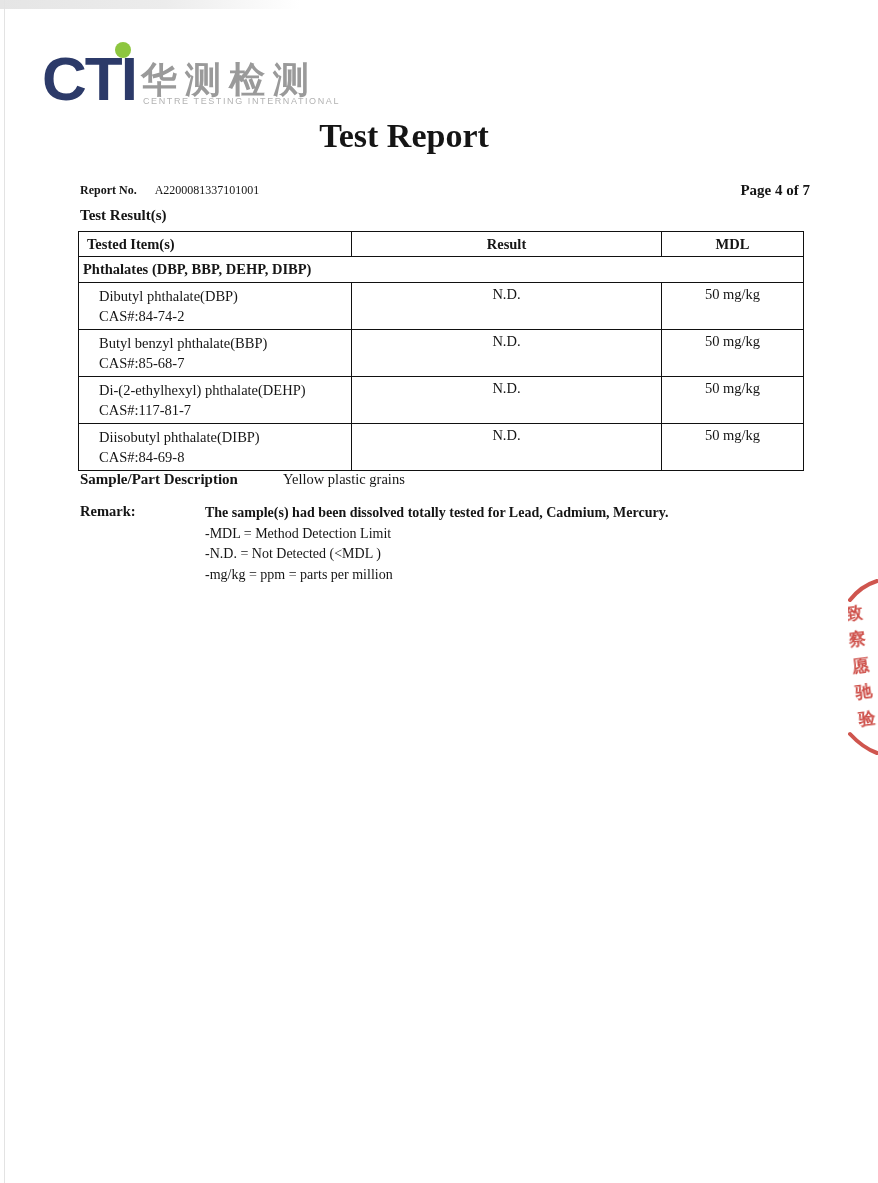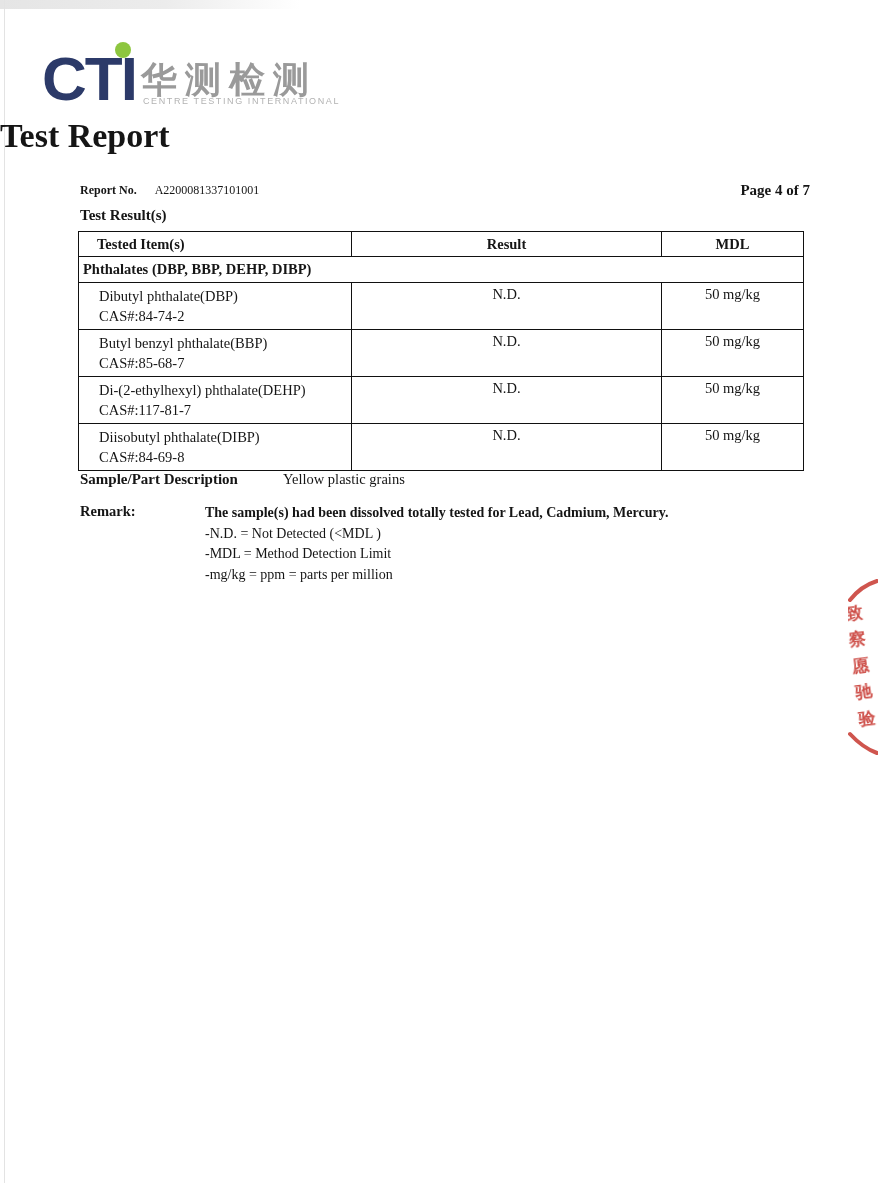--- a/index.html
+++ b/index.html
@@ -18,34 +18,34 @@
     font-family:"Liberation Sans","DejaVu Sans",sans-serif; }
   .cti-text { position:absolute; left:0; top:10px; font-size:62px; font-weight:bold;
     letter-spacing:-2px; line-height:1; color:#2c3a69; }
   .cti-dot { position:absolute; left:73px; top:4px; width:16px; height:16px; border-radius:50%;
     background:#8dc63f; }
   .logo-cn { position:absolute; left:99px; top:18px; font-size:36px; color:#9a9a9a;
     letter-spacing:8px; white-space:nowrap; font-weight:bold; }
   .logo-sub { position:absolute; left:101px; top:58px; font-size:9px; color:#b2b2b2;
     letter-spacing:1.6px; white-space:nowrap; }
 
-  .doc-title { position:absolute; left:0; top:117px; width:808px; 
+  .doc-title { position:absolute; left:0; top:117px; width:808px; text-align:center;
     font-size:34px; font-weight:bold; }
 
   .report-line { position:absolute; left:80px; top:183px; font-size:12px; }
   .report-no-label { font-weight:bold; }
   .report-no-value { margin-left:18px; }
   .page-indicator { position:absolute; right:68px; top:182px; font-size:15px; font-weight:600; }
   .section-title { position:absolute; left:80px; top:207px; font-size:15px; font-weight:bold; }
 
   
   table.results { position:absolute; left:78px; top:231px; width:725px;
     border-collapse:collapse; table-layout:fixed; }
   table.results th, table.results td { border:1.6px solid #111; font-size:14.5px; vertical-align:top; }
-  table.results thead th { font-weight:bold; height:25px; padding:2px 18px; text-align:center; vertical-align:middle;margin-top:20px; }
+  table.results thead th { font-weight:bold; height:25px; padding:2px 8px; text-align:center; vertical-align:middle;margin-top:20px; }
   table.results thead th.c1 { text-align:left; }
   tr.group-row td { font-weight:bold; height:25px; padding:4px 4px; vertical-align:middle; }
   tr.data-row td { height:45px; padding:3px 20px; }
   tr.data-row td.center { text-align:center; }
   .item-line { line-height:20px; }
   .cas-line { line-height:20px; }
 
   .sample-line { position:absolute; left:80px; top:471px; font-size:15px; }
   .sample-label { font-weight:bold; }
   .sample-value { position:absolute; left:203px; top:0px; font-weight:normal; white-space:nowrap; font-size:14.5px; }
@@ -143,22 +143,22 @@
 
   <div class="sample-line">
     <span class="sample-label">Sample/Part Description</span>
     <span class="sample-value">Yellow plastic grains</span>
   </div>
 
   <div class="remark-block">
     <span class="remark-label">Remark:</span>
     <div class="remark-lines">
       <div class="remark-line first">The sample(s) had been dissolved totally tested for Lead, Cadmium, Mercury.</div>
+      <div class="remark-line">-MDL = Method Detection Limit</div>
       <div class="remark-line">-N.D. = Not Detected (&lt;MDL )</div>
-      <div class="remark-line">-MDL = Method Detection Limit</div>
       <div class="remark-line">-mg/kg = ppm = parts per million</div>
     </div>
   </div>
 
   <div class="stamp">
     <svg width="30" height="180" viewBox="0 0 30 180">
       <path d="M2,22 Q13,8 29,3" fill="none" stroke="rgba(195,42,34,0.8)" stroke-width="4" stroke-linecap="round"></path>
       <path d="M2,156 Q15,170 29,175" fill="none" stroke="rgba(195,42,34,0.8)" stroke-width="4" stroke-linecap="round"></path>
     </svg>
     <div class="stamp-chars">

